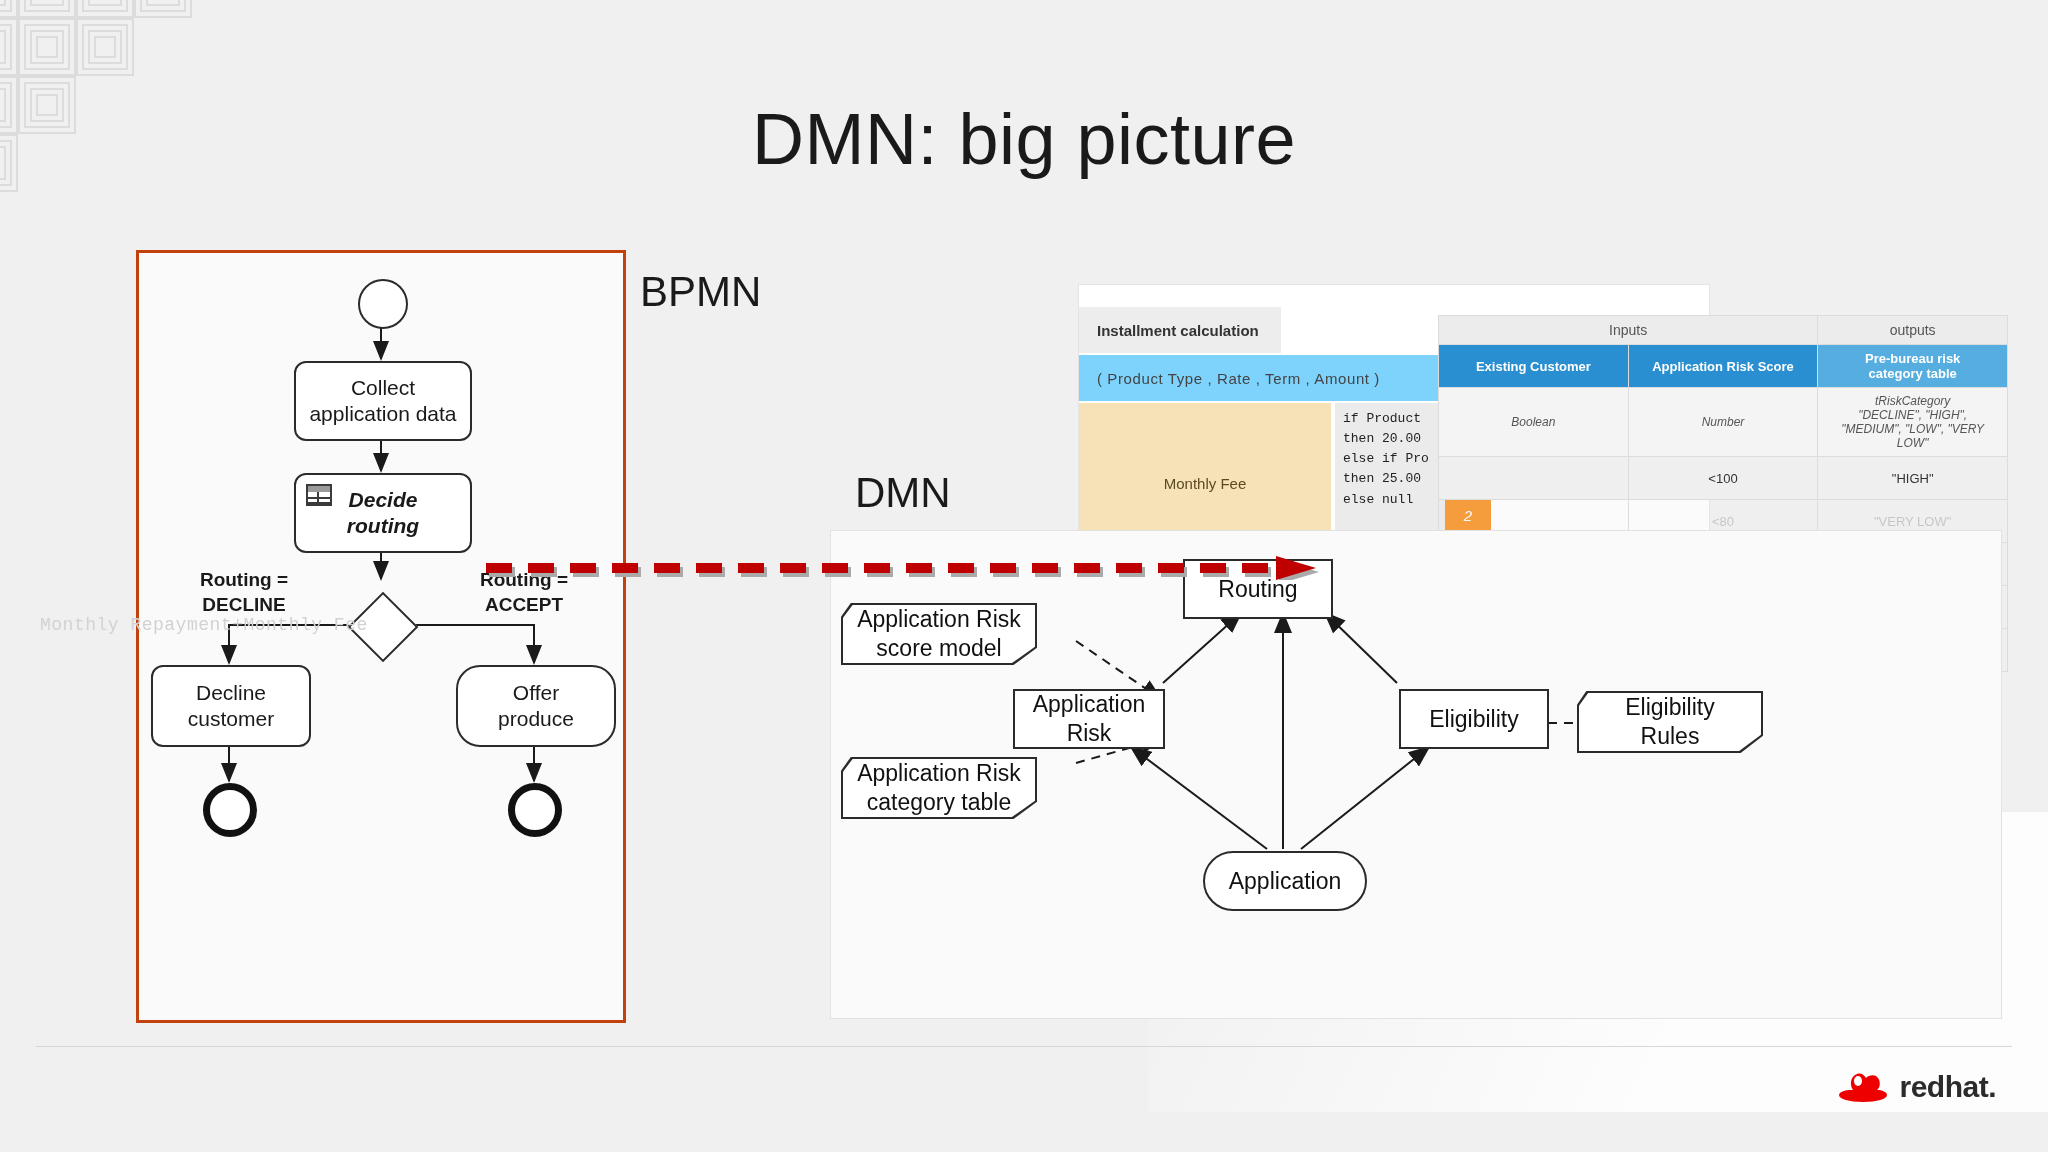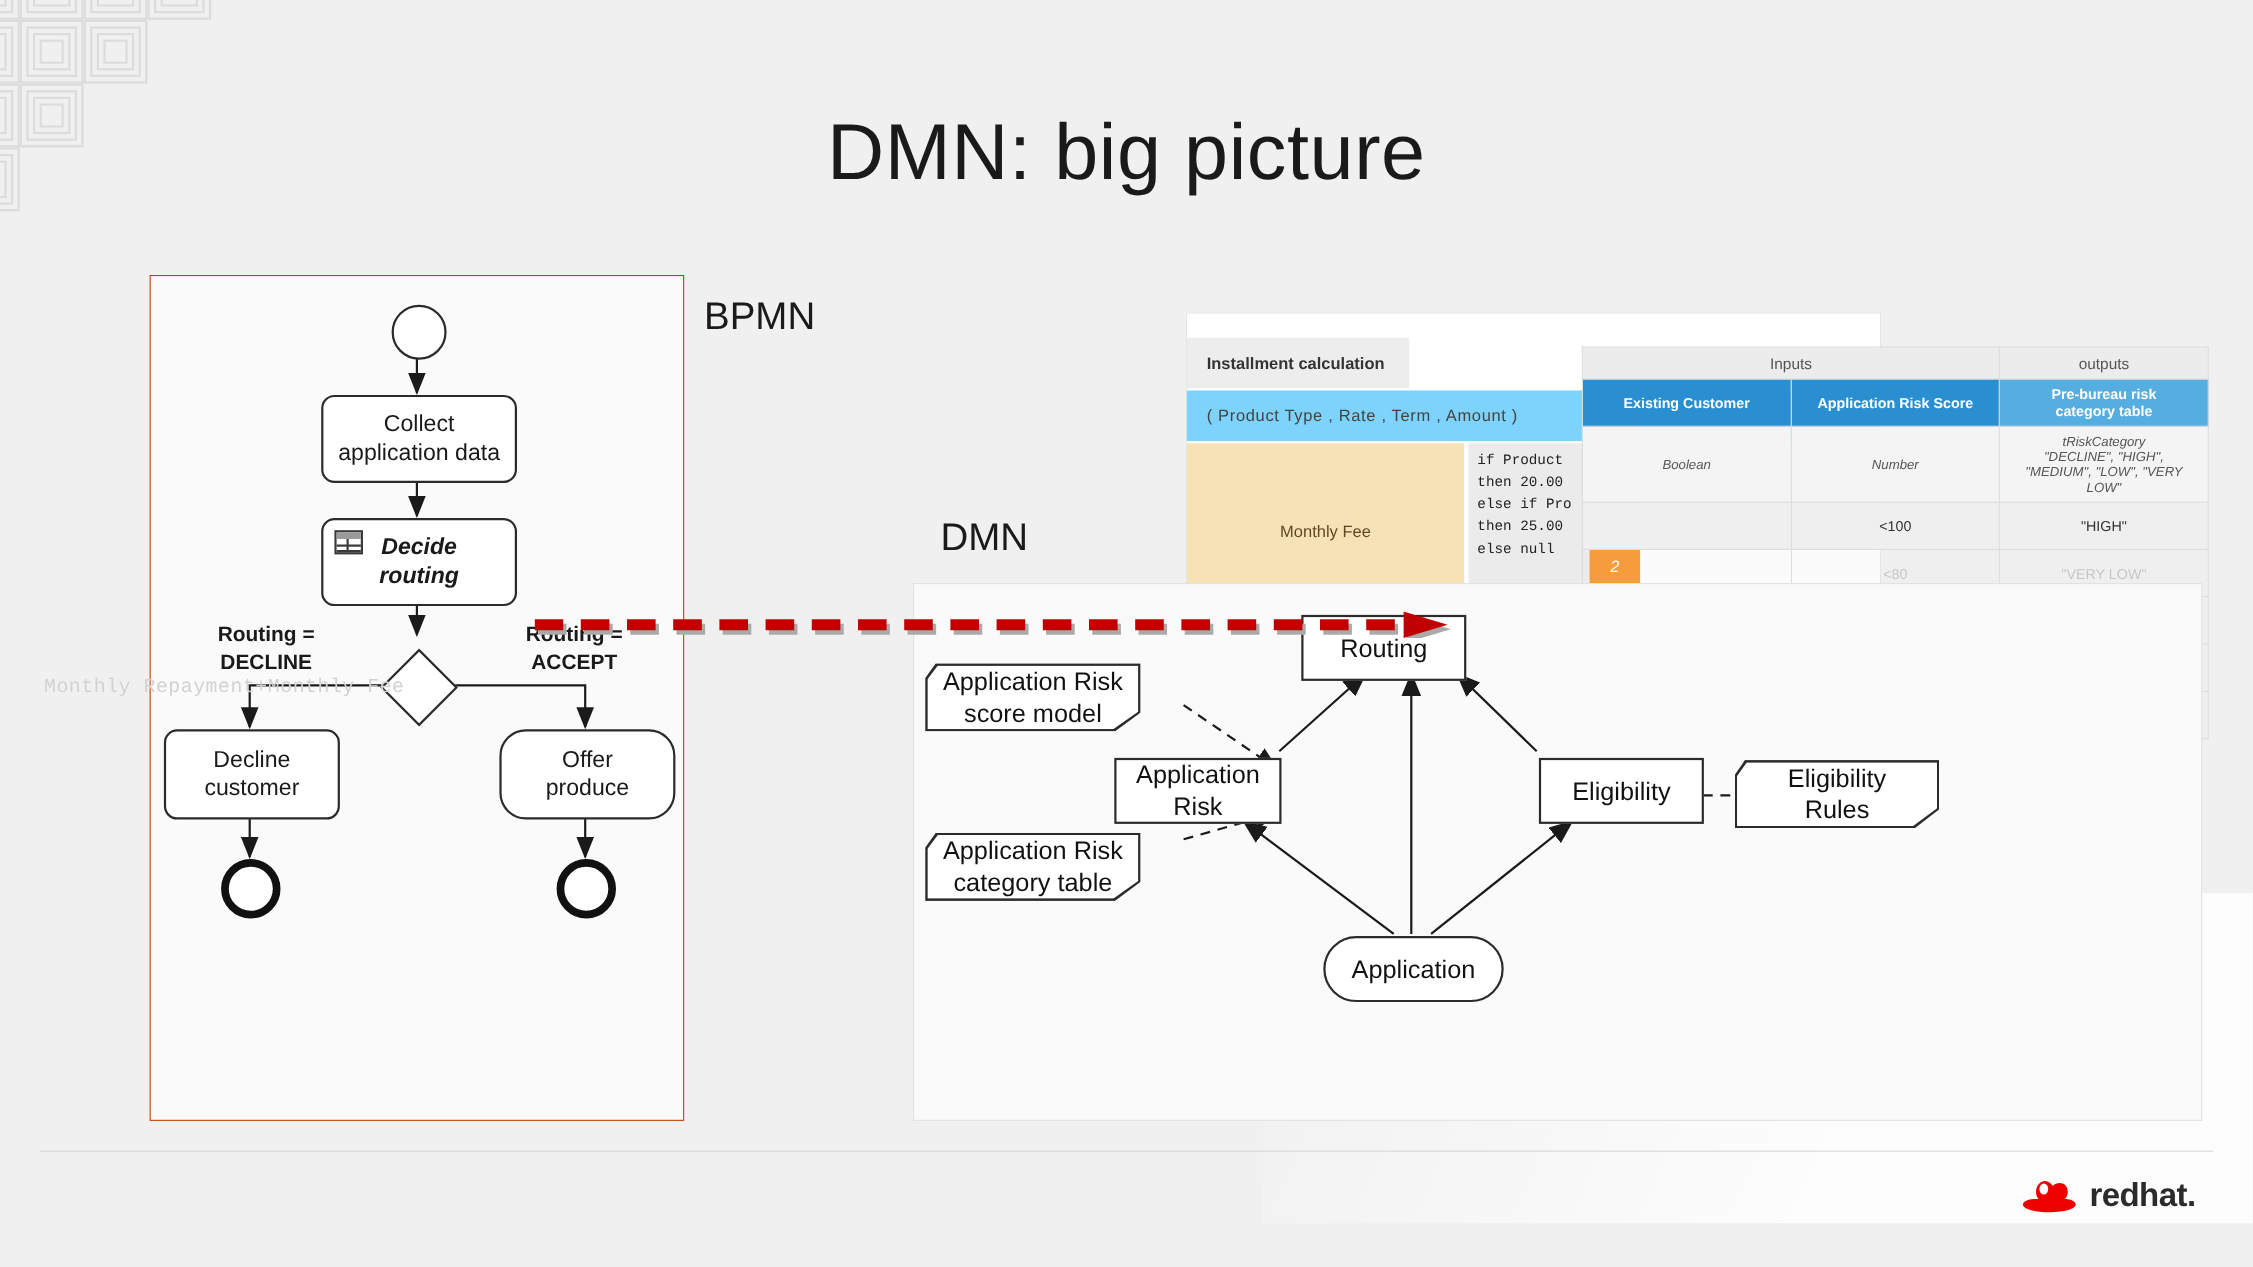--- a/index.html
+++ b/index.html
@@ -20,28 +20,28 @@
     pointer-events:none;
   }
 
   
   #page-title{
     position:absolute;left:0;top:98px;width:2048px;text-align:center;
     font-size:72px;color:#1a1a1a;font-weight:400;letter-spacing:.5px;
   }
 
   
-  .section-label{position:absolute;font-size:35px;color:#1a1a1a;}
+  .section-label{position:absolute;font-size:42px;color:#1a1a1a;}
   #label-bpmn{left:640px;top:268px;}
   #label-dmn{left:855px;top:469px;}
 
   
   #bpmn-panel{
     position:absolute;left:136px;top:250px;width:484px;height:767px;
-    background:#fafafa;border:1px solid #c2410c;
+    background:#fafafa;border:3px solid #c2410c;
   }
   .bpmn-task{
     position:absolute;background:#fff;border:2px solid #2b2b2b;border-radius:12px;
     display:flex;align-items:center;justify-content:center;text-align:center;
     font-size:21px;color:#1a1a1a;line-height:1.25;
   }
   .bpmn-task.rule{font-style:italic;font-weight:bold;}
   .rule-icon{
     position:absolute;left:10px;top:9px;width:26px;height:22px;
     border:2px solid #3a3a3a;background:#fff;box-sizing:border-box;

